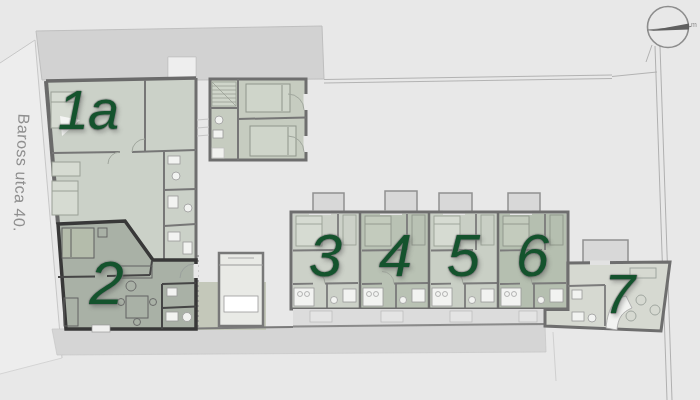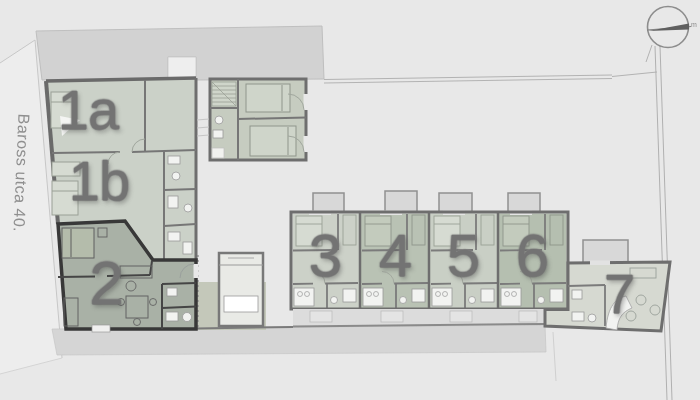--- a/index.html
+++ b/index.html
@@ -7,33 +7,34 @@
     position:relative;
     width:700px;height:400px;
     background:#e8e8e8;
     overflow:hidden;
     font-family:"Liberation Sans", sans-serif;
   }
   .stage svg{position:absolute;left:0;top:0;}
   .unit-label{
     position:absolute;
     transform:translate(-50%,-50%);
-    color:#737373;
+    color:#14532d;
     font-weight:400;
     line-height:1;
     letter-spacing:-1px;
     text-shadow:
       0 1px 1px rgba(110,110,110,.75),
       0 -1px 1px rgba(130,130,130,.55),
       1px 0 1px rgba(130,130,130,.55),
       -1px 0 1px rgba(130,130,130,.55),
       2px 3px 4px rgba(70,70,70,.40);
     cursor:pointer;
     user-select:none;
     white-space:nowrap;
+    font-style:italic;
   }
   .street-label{
     position:absolute;
     left:21px;top:173px;
     transform:translate(-50%,-50%) rotate(92.5deg);
     color:#8f8f8f;
     font-size:16px;
     letter-spacing:0.5px;
     white-space:nowrap;
   }
@@ -312,21 +313,20 @@
       <circle cx="631" cy="316" r="5" fill="none" stroke="#9aa09a" stroke-width="0.9"></circle>
     </g>
   </g>
 
 </svg>
 
   <div class="street-label">Baross utca 40.</div>
   <div class="compass-label">m</div>
 
   <div class="unit-label" style="left:88px;top:110px;font-size:56px;">1a</div>
-  <div class="unit-label" style="left:99px;top:181px;font-size:56px;">1b</div>
   <div class="unit-label" style="left:106px;top:283px;font-size:62px;">2</div>
   <div class="unit-label" style="left:325px;top:256px;font-size:60px;">3</div>
   <div class="unit-label" style="left:395px;top:256px;font-size:60px;">4</div>
   <div class="unit-label" style="left:463px;top:256px;font-size:60px;">5</div>
   <div class="unit-label" style="left:532px;top:256px;font-size:60px;">6</div>
   <div class="unit-label" style="left:619px;top:294px;font-size:56px;">7</div>
 
 </div>
 
 </body></html>

